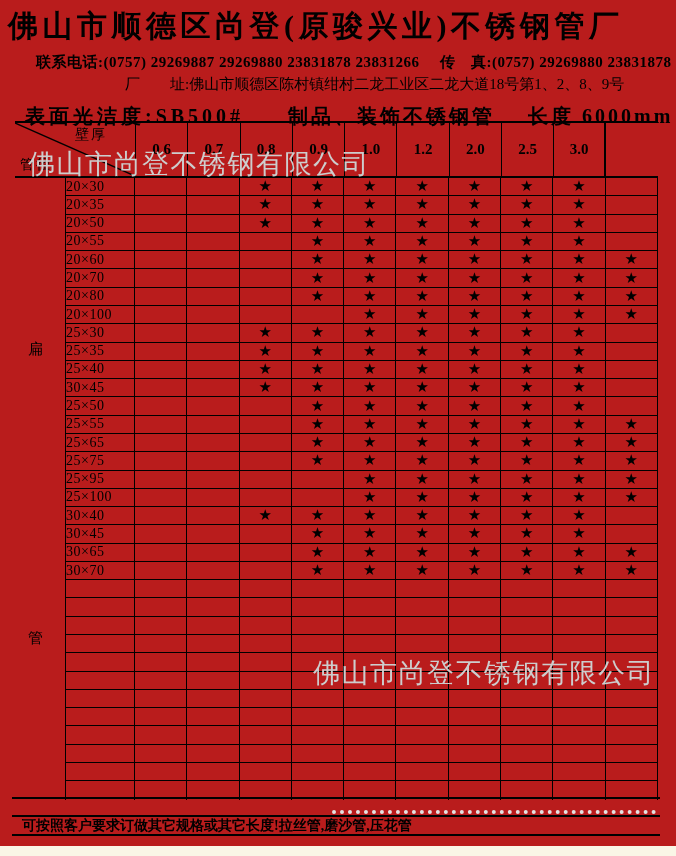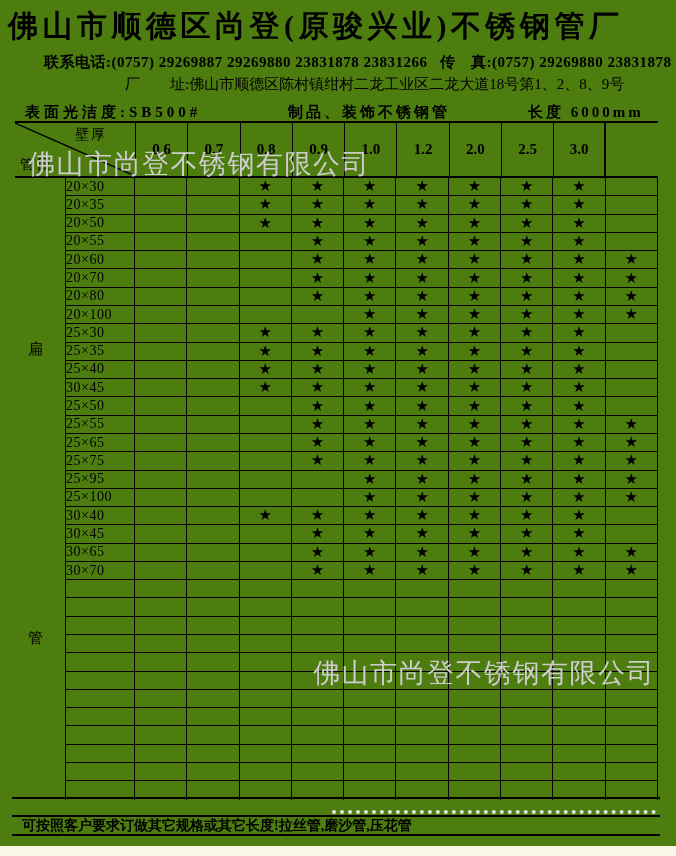--- a/index.html
+++ b/index.html
@@ -1,29 +1,29 @@
 <!DOCTYPE html>
 <html><head>
 <meta charset="utf-8">
 <style>
   html,body{margin:0;padding:0;background:#ffffff;}
   #page{
-    position:relative;width:676px;height:856px;background:#4d7c0f;overflow:hidden;
+    position:relative;width:676px;height:856px;background:#b91c1c;overflow:hidden;
     font-family:"Liberation Serif","DejaVu Serif",serif;color:#000;
   }
   .abs{position:absolute;}
   #company-title{
     left:8px;top:6px;width:664px;font-size:30px;font-weight:bold;
     letter-spacing:4.5px;white-space:nowrap;
   }
   .contact{font-size:15px;font-weight:bold;letter-spacing:0.5px;white-space:nowrap;}
-  #phone{left:44px;top:53px;}
+  #phone{left:36px;top:53px;}
   #fax{left:440px;top:53px;}
   #address{left:125px;top:75px;font-size:15px;font-weight:normal;white-space:nowrap;}
-  .spec{font-size:15px;font-weight:bold;letter-spacing:4px;white-space:nowrap;}
+  .spec{font-size:20px;font-weight:bold;letter-spacing:4px;white-space:nowrap;}
   #surface{left:25px;top:103px;}
   #product{left:288px;top:103px;letter-spacing:3px;}
   #length{left:528px;top:103px;letter-spacing:3px;}
 
   
   #thead{
     left:15px;top:121px;width:643px;height:57px;display:flex;box-sizing:border-box;
     border-top:2px solid #000;border-bottom:2px solid #000;
   }
   #corner{width:120px;position:relative;box-sizing:border-box;flex:none;}

